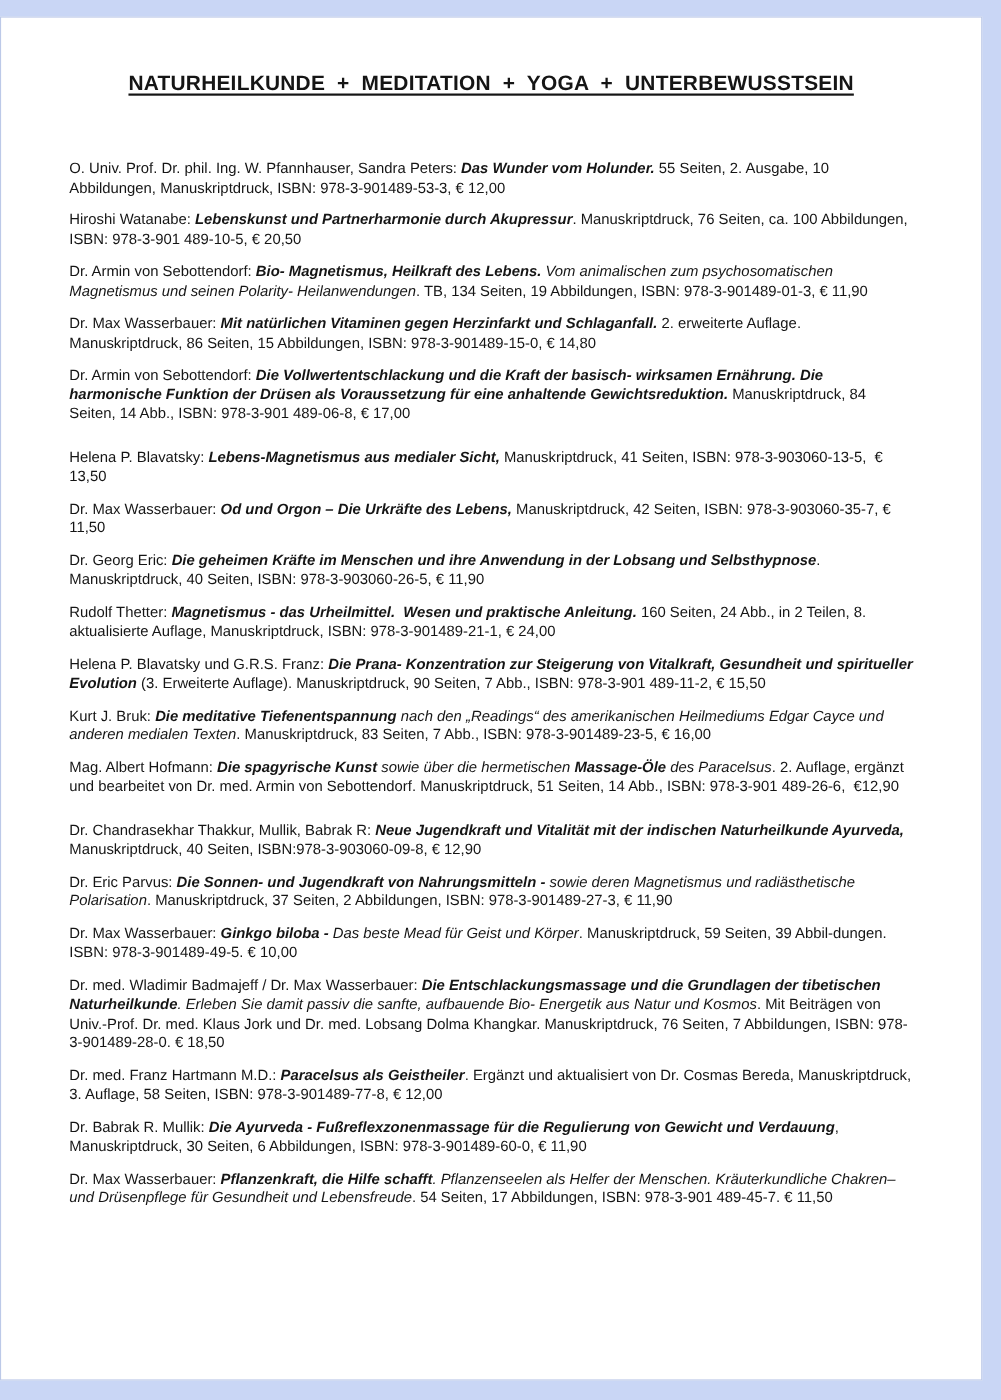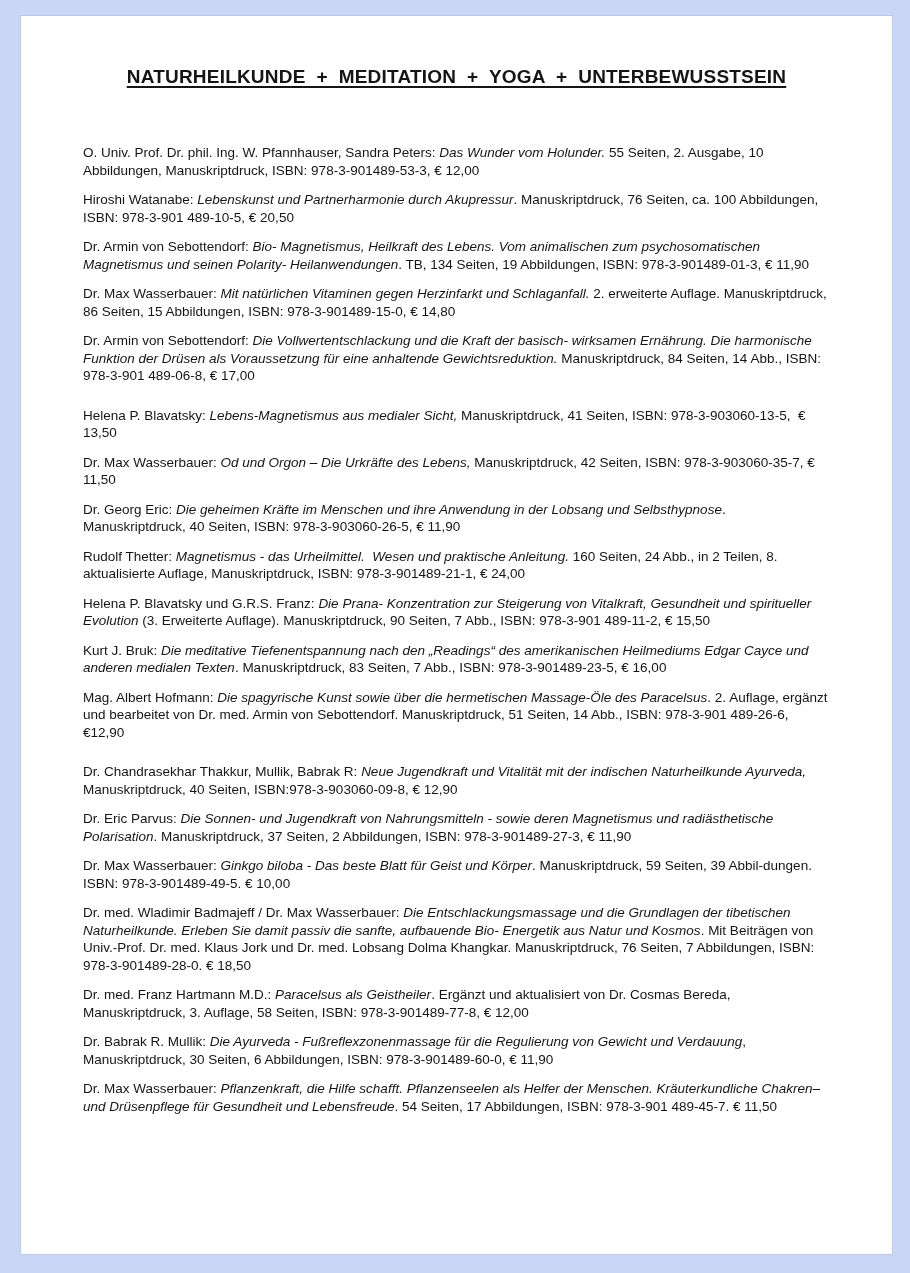--- a/index.html
+++ b/index.html
@@ -10,21 +10,21 @@
     width: 910px;
     height: 1273px;
     background: #c9d6f5;
     font-family: "Liberation Sans", sans-serif;
     color: #151515;
   }
   .frame {
     box-sizing: border-box;
     width: 910px;
     height: 1273px;
-    padding: 15px 17px 18px 20px;
+    padding: 15px 17px 18px 0;
   }
   .page {
     box-sizing: border-box;
     width: 100%;
     height: 100%;
     background: #ffffff;
     border: 1px solid #bcc9e8;
     padding: 50px 62px 0 62px;
     overflow: hidden;
   }
@@ -42,21 +42,21 @@
   p.entry {
     font-size: 13.5px;
     line-height: 17.5px;
     margin: 0 0 12px 0;
     white-space: pre-wrap;
   }
   p.entry.gap-lg {
     margin-bottom: 22px;
   }
   .seg-p  { font-weight: normal; font-style: normal; }
-  .seg-bi { font-weight: normal;   font-style: italic; }
+  .seg-bi { font-weight: bold;   font-style: italic; }
   .seg-i  { font-weight: normal; font-style: italic; }
   .footer {
     display: flex;
     justify-content: space-between;
     margin-top: 10px;
     padding: 0 40px 0 42px;
     font-family: "Liberation Serif", serif;
     font-size: 14.5px;
   }
 </style>
@@ -75,21 +75,21 @@
         <p class="entry gap-lg"><span class="seg-p">Dr. Armin von Sebottendorf: </span><span class="seg-bi">Die Vollwertentschlackung und die Kraft der basisch- wirksamen Ernährung. Die harmonische Funktion der Drüsen als Voraussetzung für eine anhaltende Gewichtsreduktion.</span><span class="seg-p"> Manuskriptdruck, 84 Seiten, 14 Abb., ISBN: 978-3-901 489-06-8, € 17,00</span></p>
         <p class="entry"><span class="seg-p">Helena P. Blavatsky: </span><span class="seg-bi">Lebens-Magnetismus aus medialer Sicht,</span><span class="seg-p"> Manuskriptdruck, 41 Seiten, ISBN: 978-3-903060-13-5,  € 13,50</span></p>
         <p class="entry"><span class="seg-p">Dr. Max Wasserbauer: </span><span class="seg-bi">Od und Orgon – Die Urkräfte des Lebens,</span><span class="seg-p"> Manuskriptdruck, 42 Seiten, ISBN: 978-3-903060-35-7, € 11,50</span></p>
         <p class="entry"><span class="seg-p">Dr. Georg Eric: </span><span class="seg-bi">Die geheimen Kräfte im Menschen und ihre Anwendung in der Lobsang und Selbsthypnose</span><span class="seg-p">. Manuskriptdruck, 40 Seiten, ISBN: 978-3-903060-26-5, € 11,90</span></p>
         <p class="entry"><span class="seg-p">Rudolf Thetter: </span><span class="seg-bi">Magnetismus - das Urheilmittel.  Wesen und praktische Anleitung.</span><span class="seg-p"> 160 Seiten, 24 Abb., in 2 Teilen, 8. aktualisierte Auflage, Manuskriptdruck, ISBN: 978-3-901489-21-1, € 24,00</span></p>
         <p class="entry"><span class="seg-p">Helena P. Blavatsky und G.R.S. Franz: </span><span class="seg-bi">Die Prana- Konzentration zur Steigerung von Vitalkraft, Gesundheit und spiritueller Evolution</span><span class="seg-p"> (3. Erweiterte Auflage). Manuskriptdruck, 90 Seiten, 7 Abb., ISBN: 978-3-901 489-11-2, € 15,50</span></p>
         <p class="entry"><span class="seg-p">Kurt J. Bruk: </span><span class="seg-bi">Die meditative Tiefenentspannung</span><span class="seg-i"> nach den „Readings“ des amerikanischen Heilmediums Edgar Cayce und anderen medialen Texten</span><span class="seg-p">. Manuskriptdruck, 83 Seiten, 7 Abb., ISBN: 978-3-901489-23-5, € 16,00</span></p>
         <p class="entry gap-lg"><span class="seg-p">Mag. Albert Hofmann: </span><span class="seg-bi">Die spagyrische Kunst</span><span class="seg-i"> sowie über die hermetischen </span><span class="seg-bi">Massage-Öle</span><span class="seg-i"> des Paracelsus</span><span class="seg-p">. 2. Auflage, ergänzt und bearbeitet von Dr. med. Armin von Sebottendorf. Manuskriptdruck, 51 Seiten, 14 Abb., ISBN: 978-3-901 489-26-6,  €12,90</span></p>
         <p class="entry"><span class="seg-p">Dr. Chandrasekhar Thakkur, Mullik, Babrak R: </span><span class="seg-bi">Neue Jugendkraft und Vitalität mit der indischen Naturheilkunde Ayurveda,</span><span class="seg-p"> Manuskriptdruck, 40 Seiten, ISBN:978-3-903060-09-8, € 12,90</span></p>
         <p class="entry"><span class="seg-p">Dr. Eric Parvus: </span><span class="seg-bi">Die Sonnen- und Jugendkraft von Nahrungsmitteln -</span><span class="seg-i"> sowie deren Magnetismus und radiästhetische Polarisation</span><span class="seg-p">. Manuskriptdruck, 37 Seiten, 2 Abbildungen, ISBN: 978-3-901489-27-3, € 11,90</span></p>
-        <p class="entry"><span class="seg-p">Dr. Max Wasserbauer: </span><span class="seg-bi">Ginkgo biloba -</span><span class="seg-i"> Das beste Blatt für Geist und Körper</span><span class="seg-p">. Manuskriptdruck, 59 Seiten, 39 Abbil-dungen. ISBN: 978-3-901489-49-5. € 10,00</span></p>
+        <p class="entry"><span class="seg-p">Dr. Max Wasserbauer: </span><span class="seg-bi">Ginkgo biloba -</span><span class="seg-i"> Das beste Mead für Geist und Körper</span><span class="seg-p">. Manuskriptdruck, 59 Seiten, 39 Abbil-dungen. ISBN: 978-3-901489-49-5. € 10,00</span></p>
         <p class="entry"><span class="seg-p">Dr. med. Wladimir Badmajeff / Dr. Max Wasserbauer: </span><span class="seg-bi">Die Entschlackungsmassage und die Grundlagen der tibetischen Naturheilkunde</span><span class="seg-i">. Erleben Sie damit passiv die sanfte, aufbauende Bio- Energetik aus Natur und Kosmos</span><span class="seg-p">. Mit Beiträgen von Univ.-Prof. Dr. med. Klaus Jork und Dr. med. Lobsang Dolma Khangkar. Manuskriptdruck, 76 Seiten, 7 Abbildungen, ISBN: 978-3-901489-28-0. € 18,50</span></p>
         <p class="entry"><span class="seg-p">Dr. med. Franz Hartmann M.D.: </span><span class="seg-bi">Paracelsus als Geistheiler</span><span class="seg-p">. Ergänzt und aktualisiert von Dr. Cosmas Bereda, Manuskriptdruck, 3. Auflage, 58 Seiten, ISBN: 978-3-901489-77-8, € 12,00</span></p>
         <p class="entry"><span class="seg-p">Dr. Babrak R. Mullik: </span><span class="seg-bi">Die Ayurveda - Fußreflexzonenmassage für die Regulierung von Gewicht und Verdauung</span><span class="seg-p">, Manuskriptdruck, 30 Seiten, 6 Abbildungen, ISBN: 978-3-901489-60-0, € 11,90</span></p>
         <p class="entry"><span class="seg-p">Dr. Max Wasserbauer: </span><span class="seg-bi">Pflanzenkraft, die Hilfe schafft</span><span class="seg-i">. Pflanzenseelen als Helfer der Menschen. Kräuterkundliche Chakren– und Drüsenpflege für Gesundheit und Lebensfreude</span><span class="seg-p">. 54 Seiten, 17 Abbildungen, ISBN: 978-3-901 489-45-7. € 11,50</span></p>
       </div>
 
   </div>
 </div>
 
 </body></html>

